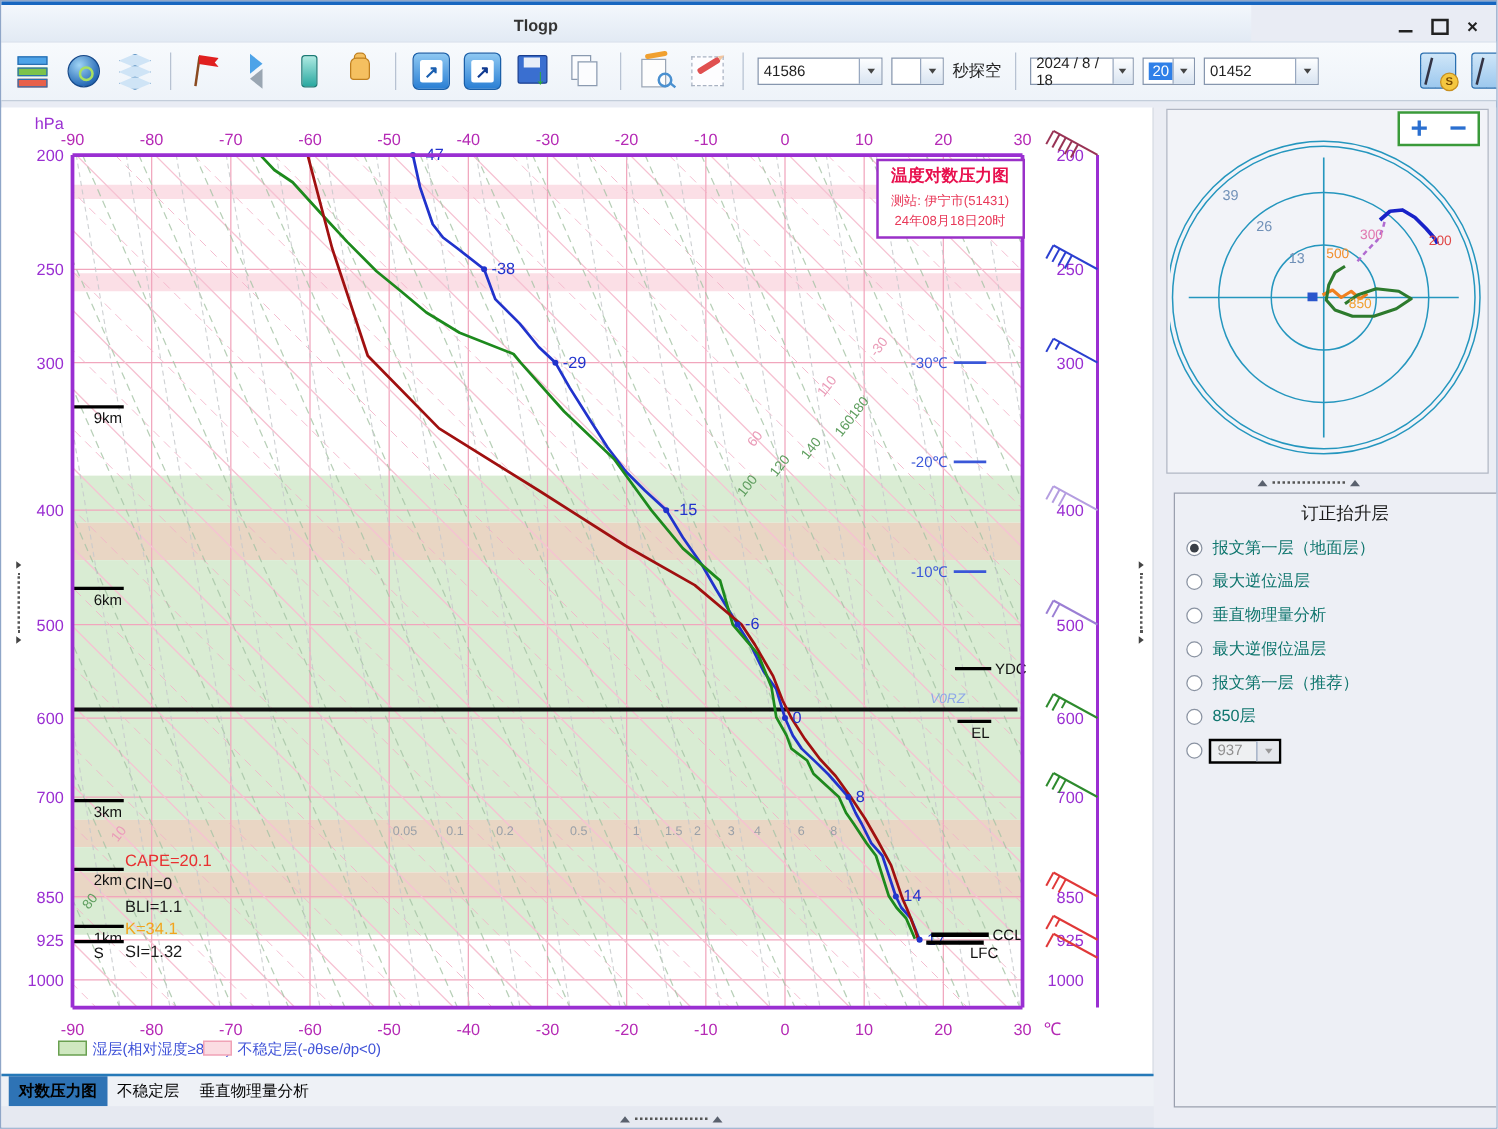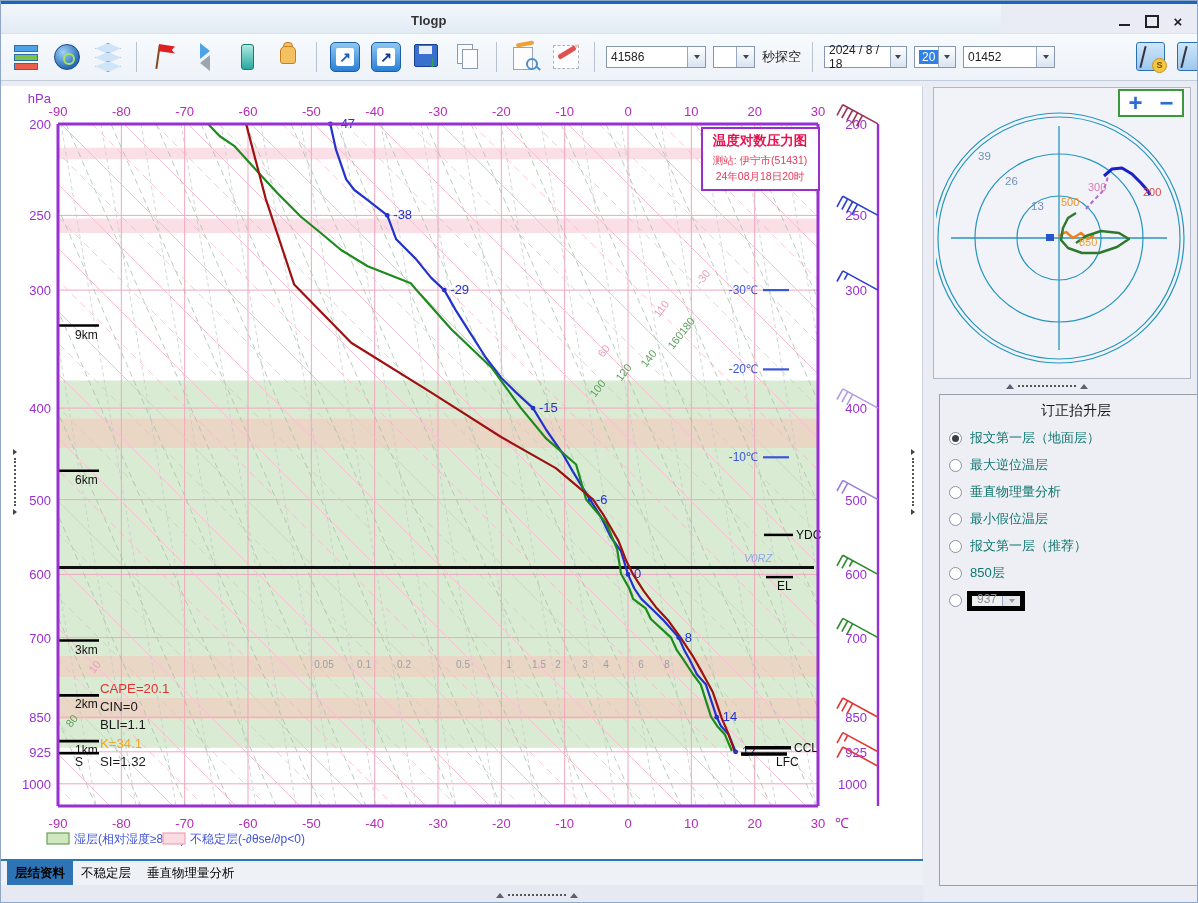--- a/index.html
+++ b/index.html
@@ -92,22 +92,22 @@
              display:flex;align-items:center;justify-content:space-around;z-index:5;}
   #hodo-zoom span{font-size:24px;font-weight:bold;color:#2a6fd0;line-height:20px;cursor:default;}
   #hodo{position:absolute;left:935px;top:95px;}
   #split-right{left:1005px;top:380px;width:112px;height:10px;}
   #lift-box{left:938px;top:393px;width:274px;height:492px;border:1px solid #9aa0ae;background:#edeff5;box-sizing:border-box;}
   #lift-title{text-align:center;font-size:14px;color:#1a1a1a;margin-top:7px;}
   .opt-row{display:flex;align-items:center;gap:8px;margin:9px 0 0 9px;}
   .radio{width:13px;height:13px;border:1px solid #8a93a2;border-radius:50%;background:#fff;flex:none;box-sizing:border-box;}
   .radio.sel::after{content:"";display:block;width:7px;height:7px;margin:2px;border-radius:50%;background:#3a3f46;}
   .opt-label{font-size:13px;color:#0f766e;}
-  #level-dd{position:absolute;left:27px;top:196px;width:58px;height:20px;background:#eef0f2;border:5px solid #000000;
-            box-sizing:border-box;display:flex;align-items:flex-end;padding-left:5px;font-size:12px;color:#909090;}
+  #level-dd{position:absolute;left:27px;top:196px;width:58px;height:20px;background:#eef0f2;border:2px solid #000000;
+            box-sizing:border-box;display:flex;align-items:flex-start;padding-left:5px;font-size:12px;color:#909090;}
   #level-dd .cbtn{background:#e4e7ec;}
   #split-bottom{left:495px;top:888px;width:130px;height:12px;}
   #handle-left{left:12px;top:448px;}
   #handle-chart-right{left:910px;top:448px;}
 </style>
 </head>
 <body>
 
 <div class="abs" id="topline"></div>
 <div class="abs" id="titlebar">
@@ -573,21 +573,21 @@
     <div class="dot-v"></div>
     <div class="tri-right"></div>
 </div>
 <div class="abs vsplit" id="handle-chart-right">
   <div class="tri-right"></div>
     <div class="dot-v"></div>
     <div class="tri-right"></div>
 </div>
 
 <div class="abs" id="tabstrip">
-    <div class="tab active">层结资料</div>
+    <div class="tab active">对数压力图</div>
     <div class="tab">不稳定层</div>
     <div class="tab">垂直物理量分析</div>
   </div>
 <div class="abs" id="bottomstrip"></div>
 <div class="abs hsplit" id="split-bottom">
   <div class="tri-up"></div>
     <div class="dot-h"></div>
     <div class="tri-up"></div>
 </div>
 
@@ -634,21 +634,21 @@
       <div class="opt-row">
         <span class="radio"></span>
         <span class="opt-label">最大逆位温层</span>
       </div>
       <div class="opt-row">
         <span class="radio"></span>
         <span class="opt-label">垂直物理量分析</span>
       </div>
       <div class="opt-row">
         <span class="radio"></span>
-        <span class="opt-label">最小假位温层</span>
+        <span class="opt-label">最大逆假位温层</span>
       </div>
       <div class="opt-row">
         <span class="radio"></span>
         <span class="opt-label">报文第一层（推荐）</span>
       </div>
       <div class="opt-row">
         <span class="radio"></span>
         <span class="opt-label">850层</span>
       </div>
       <div class="opt-row">

